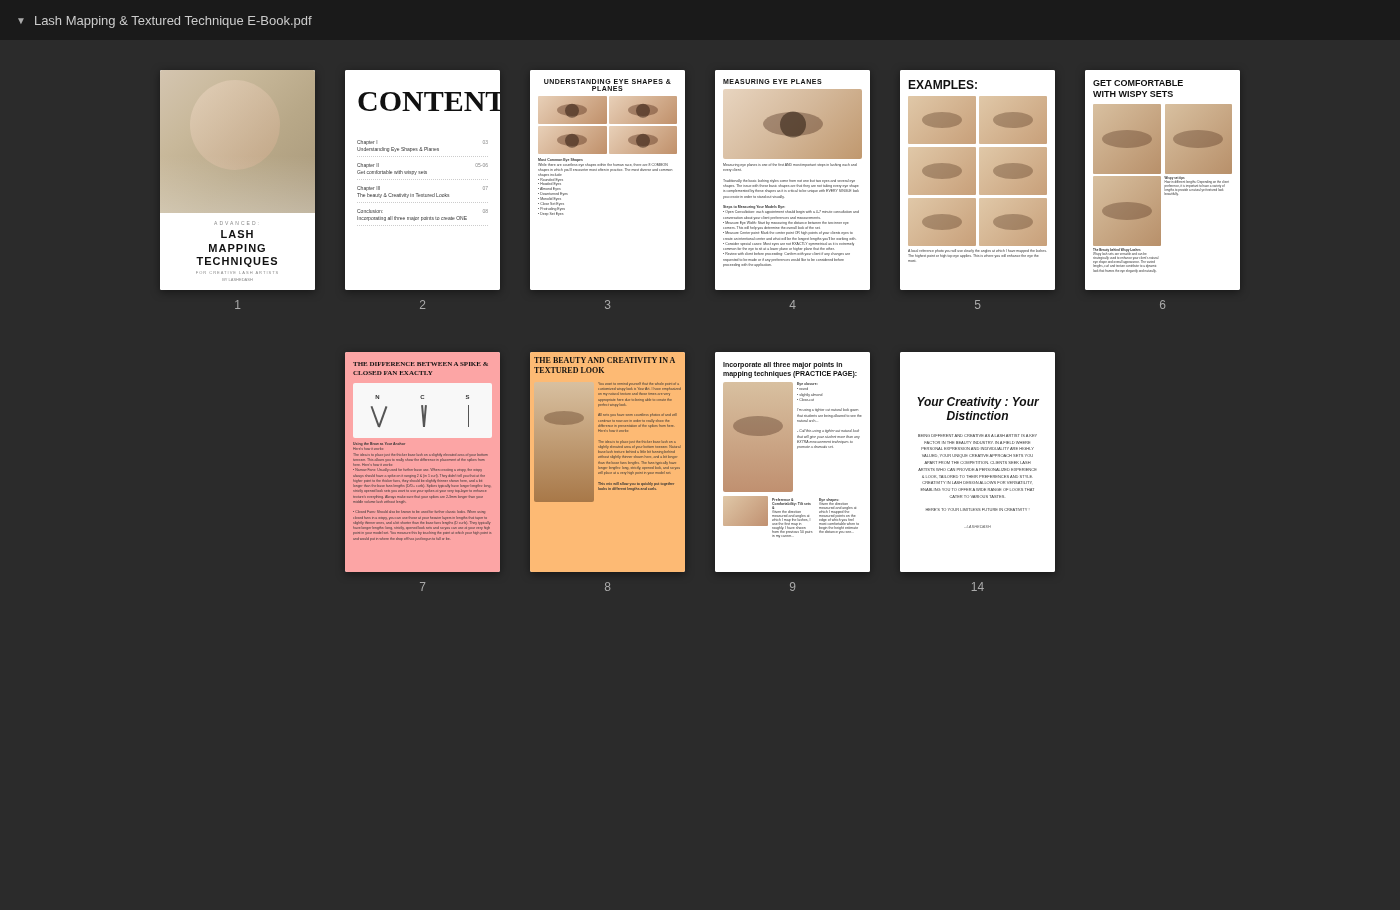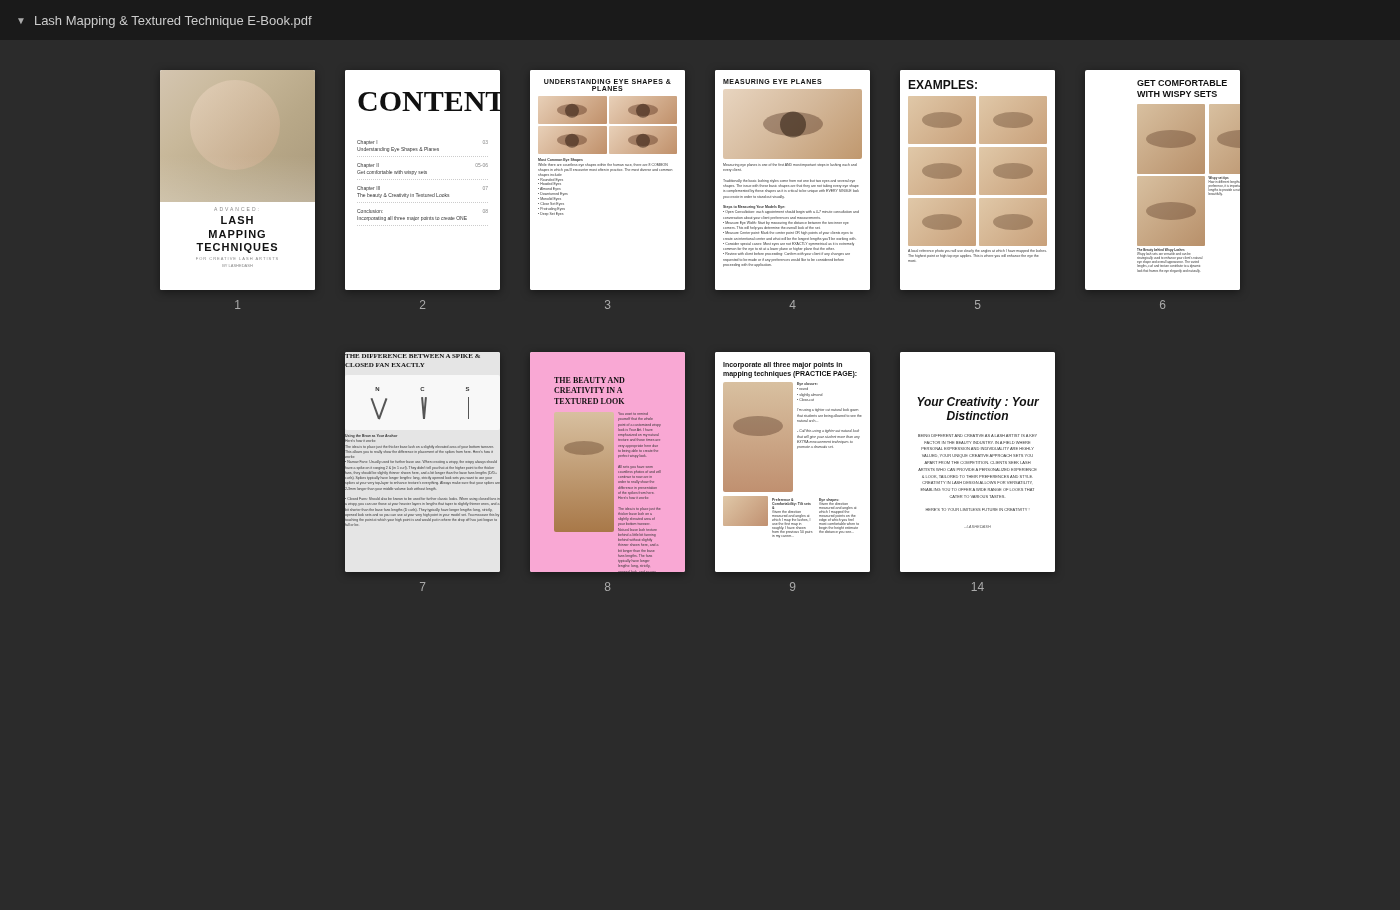--- a/index.html
+++ b/index.html
@@ -101,21 +101,21 @@
       content: '';
       position: absolute;
       top: 0; left: 0; right: 0; bottom: 0;
       background: linear-gradient(to bottom, transparent 60%, rgba(255,255,255,0.3) 100%);
     }
 
     .page1-text {
       position: absolute;
       bottom: 0;
       width: 100%;
-      padding: 4px 8px 22px;
+      padding: 4px 8px 8px;
       text-align: center;
       background: #fff;
     }
 
     .page1-advanced {
       font-size: 5px;
       letter-spacing: 2px;
       color: #888;
       text-transform: uppercase;
       margin-bottom: 2px;
@@ -351,21 +351,20 @@
     }
 
     
     .page6-content {
       width: 100%;
       height: 100%;
       background: #fff;
       padding: 8px;
       display: flex;
       flex-direction: column;
-      margin-left: 44px;
     }
 
     .page6-title {
       font-size: 9px;
       font-weight: 900;
       color: #111;
       text-transform: uppercase;
       line-height: 1.2;
       margin-bottom: 4px;
     }
@@ -405,21 +404,22 @@
     .page6-text {
       font-size: 3px;
       color: #333;
       line-height: 1.4;
     }
 
     
     .page7-content {
       width: 100%;
       height: 100%;
-      background: #e5e5e5;
+      background: #fca5a5;
+      padding: 8px;
     }
 
     .page7-title {
       font-size: 7px;
       font-weight: 800;
       color: #111;
       text-transform: uppercase;
       line-height: 1.3;
       margin-bottom: 5px;
       font-family: Georgia, serif;
@@ -476,22 +476,22 @@
     .page7-text {
       font-size: 3.5px;
       color: #333;
       line-height: 1.5;
     }
 
     
     .page8-content {
       width: 100%;
       height: 100%;
-      background: #f9a8d4;
-      padding: 24px;
+      background: #fdba74;
+      padding: 4px;
     }
 
     .page8-title {
       font-size: 8px;
       font-weight: 800;
       color: #111;
       text-transform: uppercase;
       line-height: 1.3;
       margin-bottom: 5px;
       font-family: Georgia, serif;

